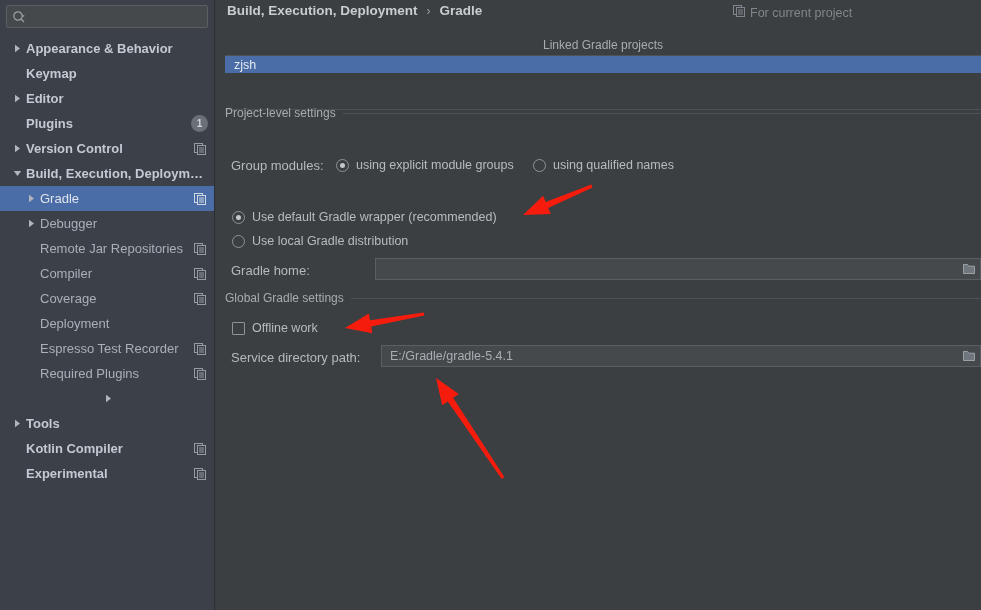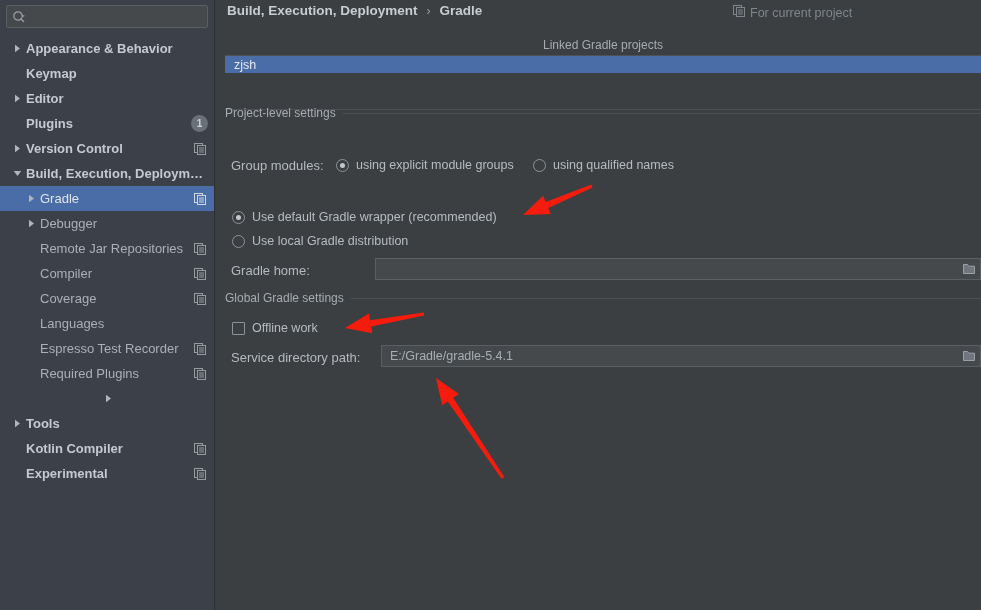--- a/index.html
+++ b/index.html
@@ -380,21 +380,21 @@
               <rect x="0.5" y="0.5" width="8" height="9" fill="none" stroke="#9aa0a6" stroke-width="1"></rect>
               <rect x="3.5" y="2.5" width="8" height="9" fill="#3c4149" stroke="#9aa0a6" stroke-width="1"></rect>
               <line x1="5" y1="5" x2="10" y2="5" stroke="#9aa0a6" stroke-width="1"></line>
               <line x1="5" y1="7" x2="10" y2="7" stroke="#9aa0a6" stroke-width="1"></line>
               <line x1="5" y1="9" x2="10" y2="9" stroke="#9aa0a6" stroke-width="1"></line>
             </svg>
           </span>
         </div>
         <div class="tree-item indent-2">
           <span class="twisty"></span>
-          <span class="tree-label">Languages</span>
+          <span class="tree-label">Deployment</span>
         </div>
         <div class="tree-item indent-2">
           <span class="twisty"></span>
           <span class="tree-label">Espresso Test Recorder</span>
           <span class="row-icon">
             <svg width="12" height="12" viewBox="0 0 12 12">
               <rect x="0.5" y="0.5" width="8" height="9" fill="none" stroke="#9aa0a6" stroke-width="1"></rect>
               <rect x="3.5" y="2.5" width="8" height="9" fill="#3c4149" stroke="#9aa0a6" stroke-width="1"></rect>
               <line x1="5" y1="5" x2="10" y2="5" stroke="#9aa0a6" stroke-width="1"></line>
               <line x1="5" y1="7" x2="10" y2="7" stroke="#9aa0a6" stroke-width="1"></line>

